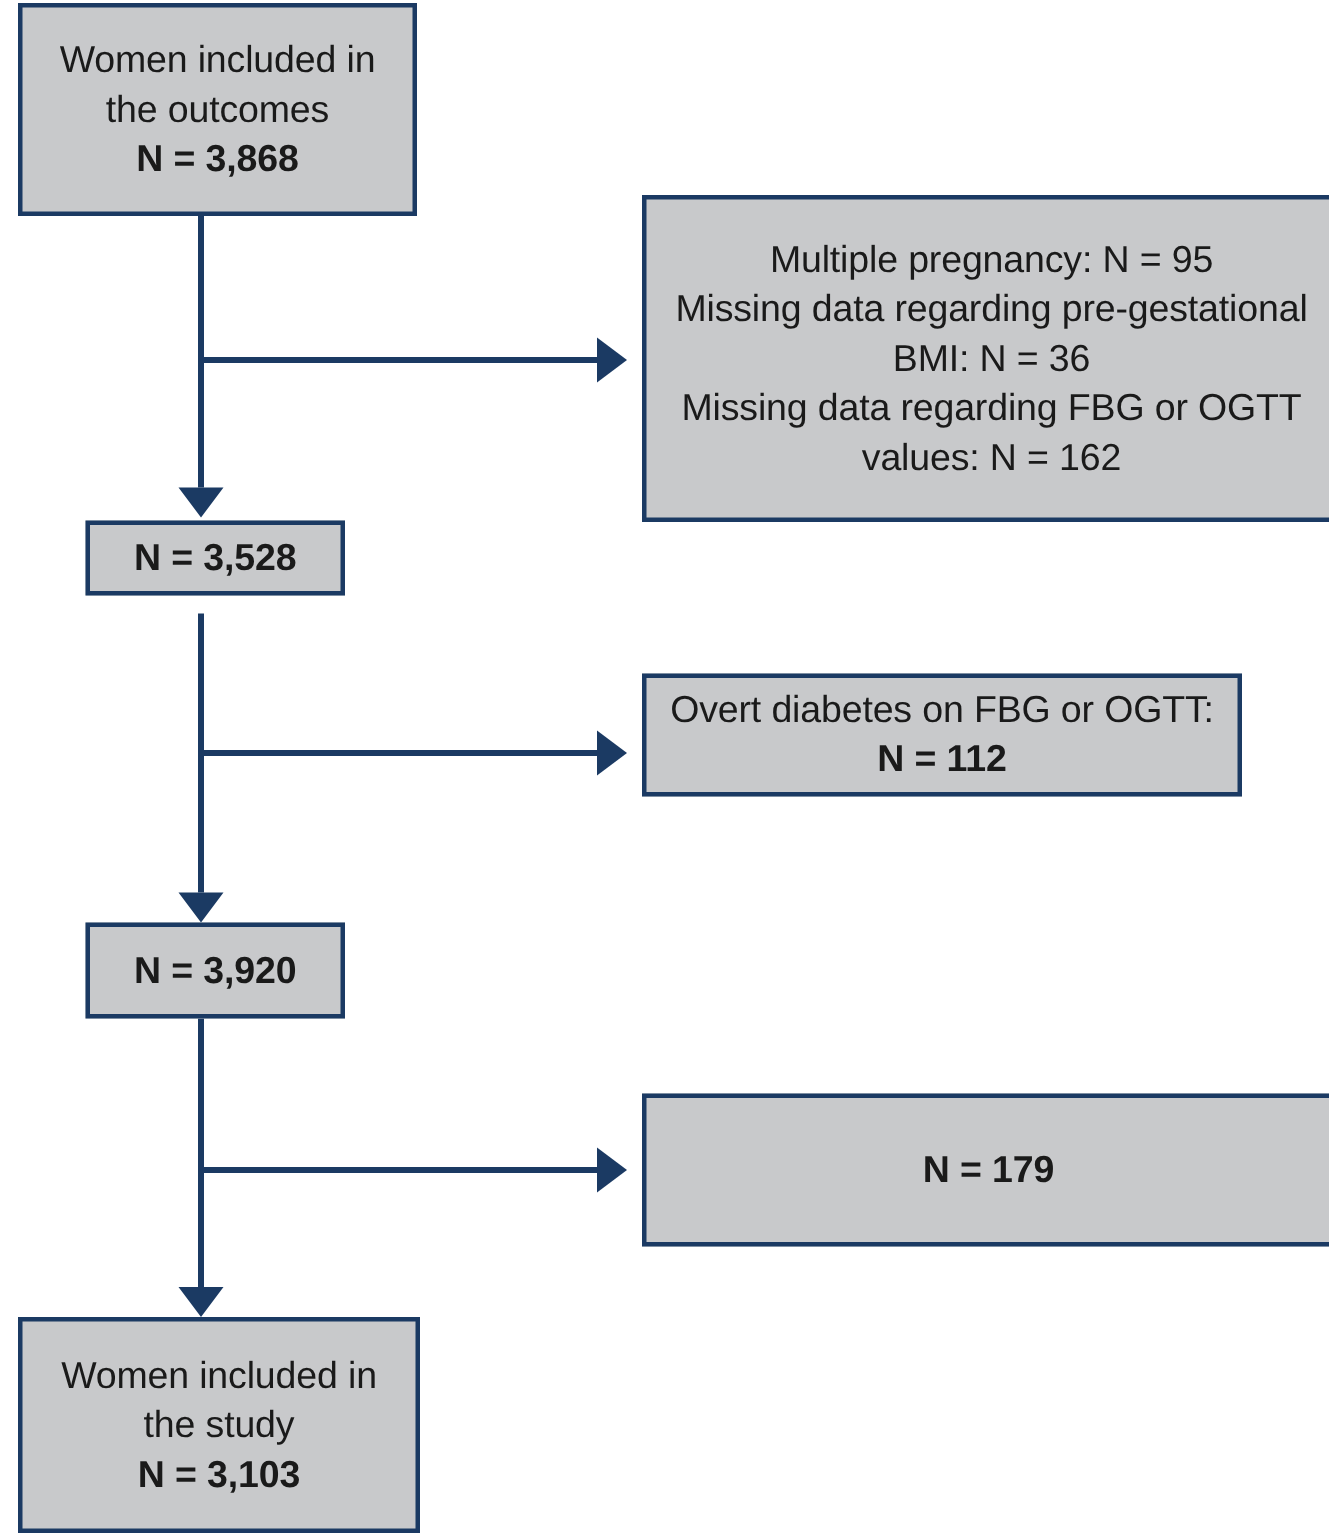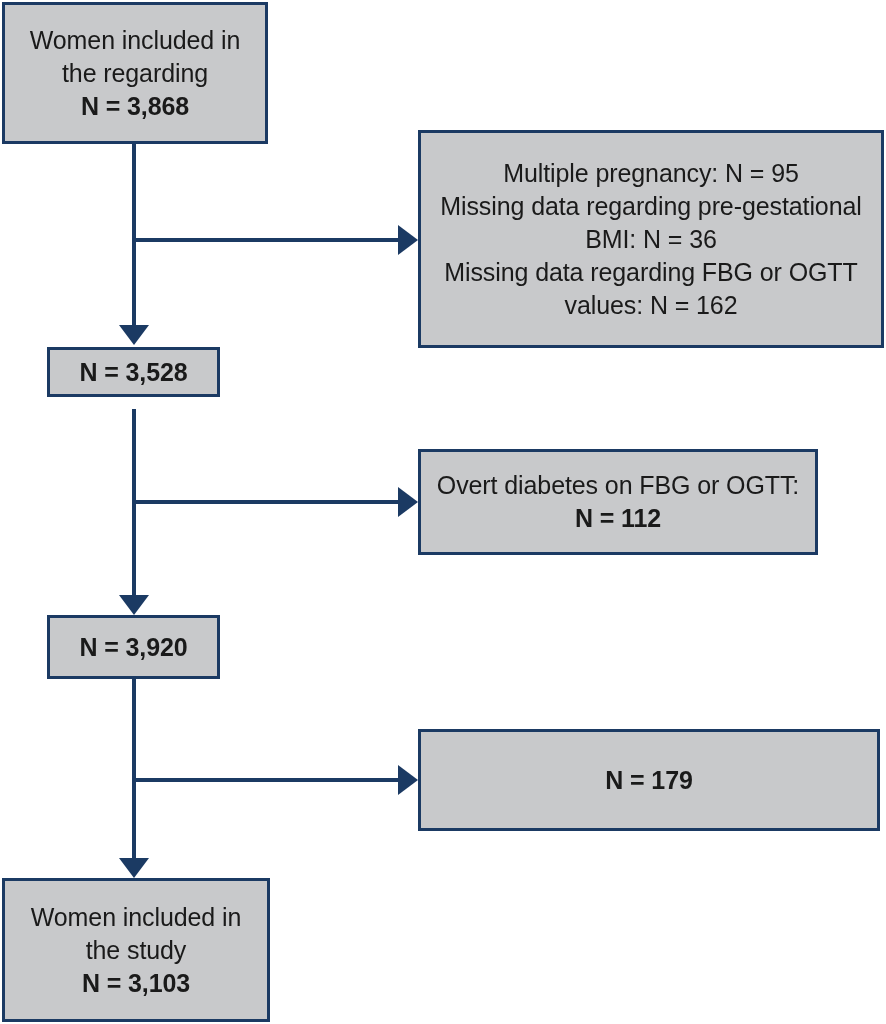--- a/index.html
+++ b/index.html
@@ -30,36 +30,37 @@
     display: flex;
     flex-direction: column;
     align-items: center;
     justify-content: center;
     text-align: center;
     font-size: 25px;
     line-height: 1.32;
     letter-spacing: -0.1px;
     padding: 4px 10px;
     z-index: 3;
+    margin-left: 10px;
   }
   .node .line { display: block; white-space: nowrap; }
   .node .count { font-weight: bold; }
 
   
   .node.bleed-right { border-right-width: 3px; }
 
   
   #node-database  { left: 2px;   top: 2px;    width: 266px; height: 142px; }
   #node-n3528     { left: 47px;  top: 347px;  width: 173px; height: 50px;  }
   #node-n3416     { left: 47px;  top: 615px;  width: 173px; height: 64px;  }
   #node-study     { left: 2px;   top: 878px;  width: 268px; height: 144px; }
 
   
   #node-excl1 { left: 418px; top: 130px; width: 466px; height: 218px; }
-  #node-excl2 { left: 418px; top: 449px; width: 400px; height: 106px; }
+  #node-excl2 { left: 418px; top: 449px; width: 400px; height: 82px; }
   #node-excl3 { left: 418px; top: 729px; width: 462px; height: 102px; }
 
   
   .vline {
     position: absolute;
     width: 4px;
     background: #1b3a63;
     left: 132px;
     z-index: 1;
   }
@@ -123,21 +124,21 @@
   <div class="hline" id="branch-1"></div>
   <div class="hline" id="branch-2"></div>
   <div class="hline" id="branch-3"></div>
 
   <div class="arrow-right" id="branchhead-1"></div>
   <div class="arrow-right" id="branchhead-2"></div>
   <div class="arrow-right" id="branchhead-3"></div>
 
   <div class="node" id="node-database">
     <span class="line">Women included in</span>
-    <span class="line">the regarding</span>
+    <span class="line">the outcomes</span>
     <span class="line count">N = 3,868</span>
   </div>
 
   <div class="node" id="node-n3528">
     <span class="line count">N = 3,528</span>
   </div>
 
   <div class="node" id="node-n3416">
     <span class="line count">N = 3,920</span>
   </div>

